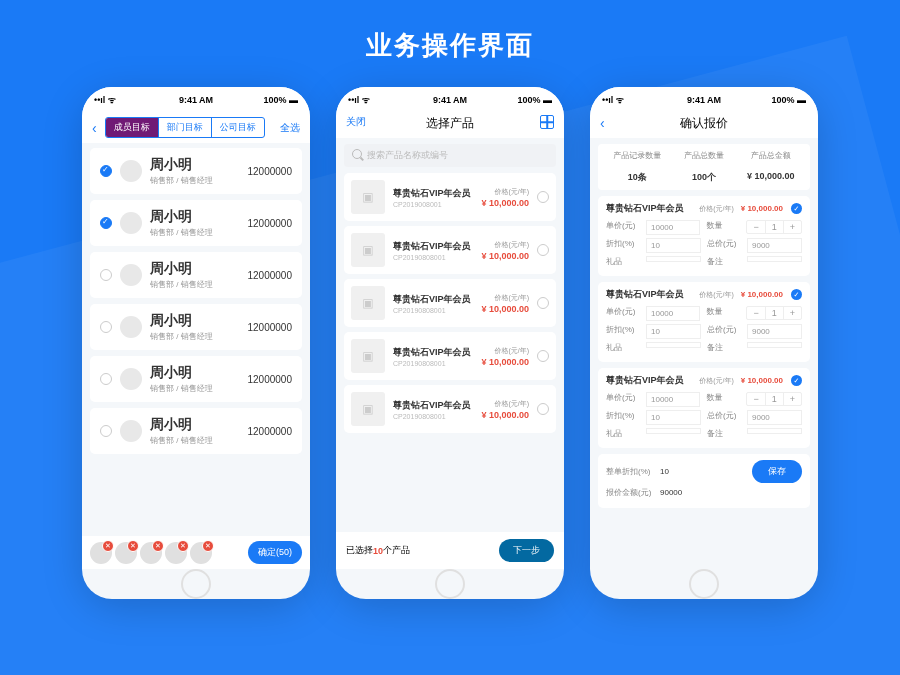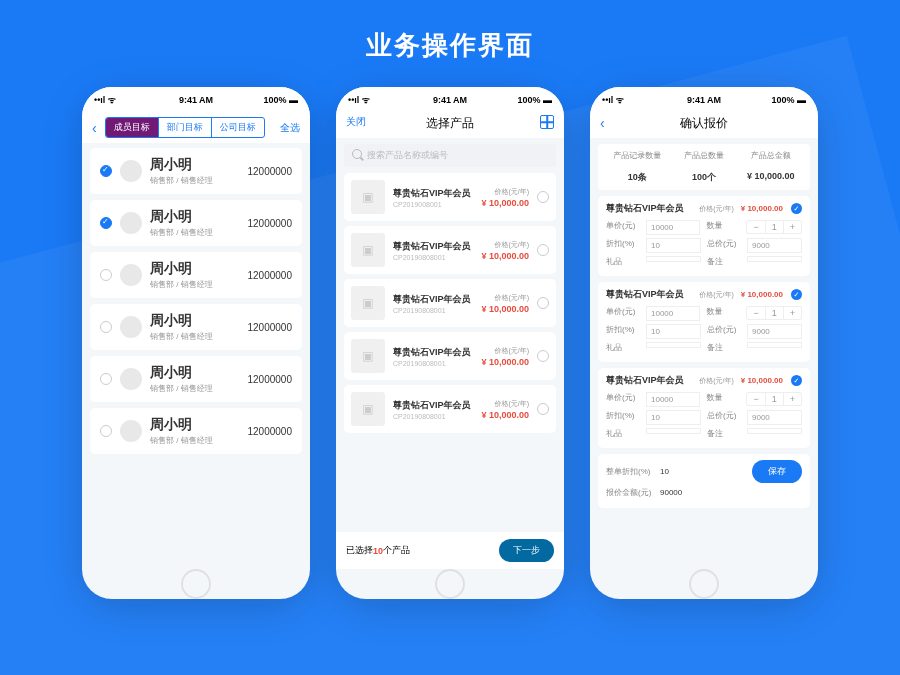--- a/index.html
+++ b/index.html
@@ -159,20 +159,28 @@
           <div class="row">
             <div class="rad "></div>
   <div class="ava"></div>
   <div class="rinfo">
               <div class="rname">周小明</div>
               <div class="rsub">销售部 / 销售经理</div>
             </div>
   <div class="rval">12000000</div>
           </div>
         </div>
+  <div class="btm">
+    <div class="bava"></div>
+    <div class="bava"></div>
+    <div class="bava"></div>
+    <div class="bava"></div>
+    <div class="bava"></div>
+    <div class="btnok">确定(50)</div>
+  </div>
   <div class="home">
           <div class="homebtn"></div>
         </div>
 </div>
     </div>
 
 <div class="phone">
       <div class="screen">
   <div class="status">
     <span>••ıl ᯤ</span>

